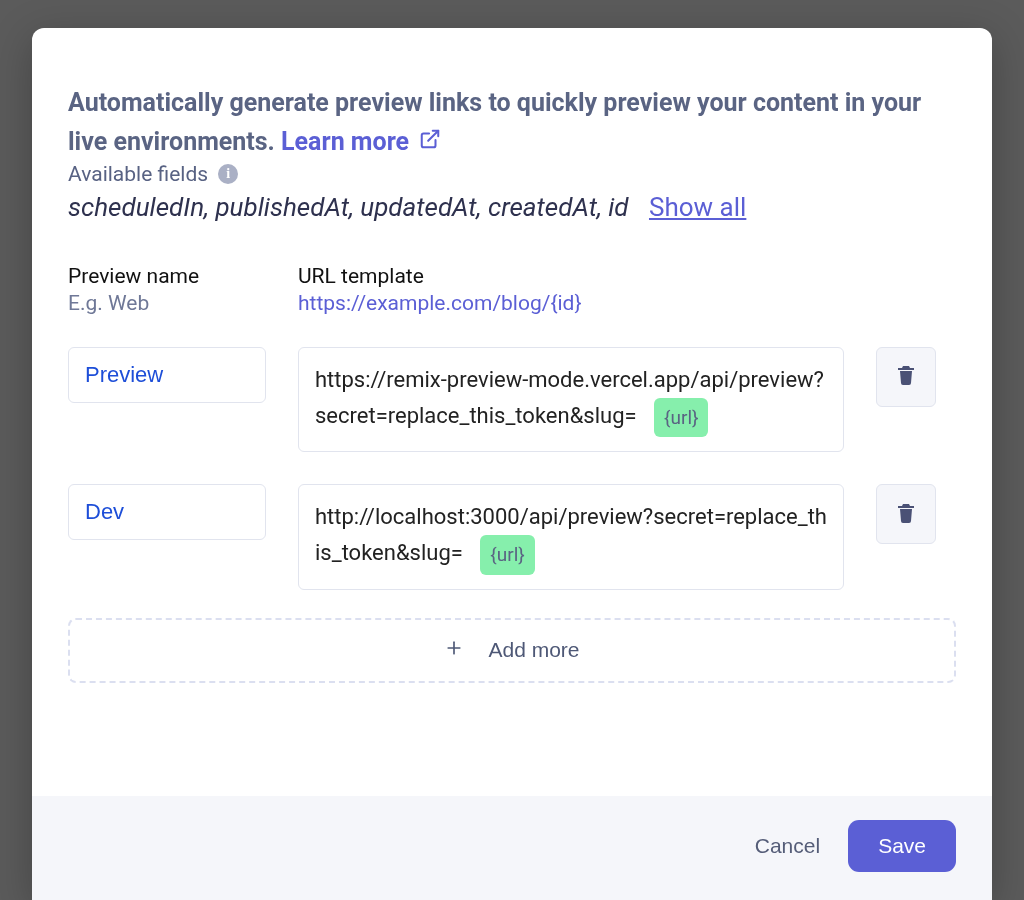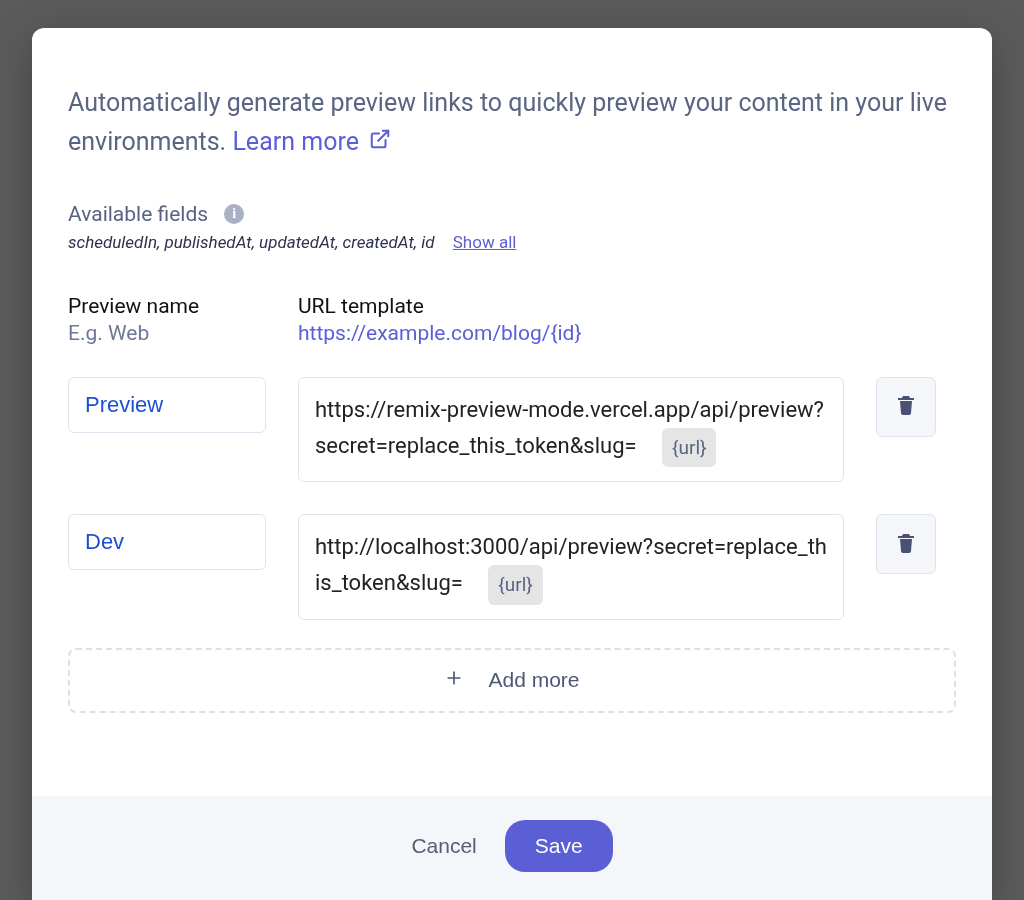--- a/index.html
+++ b/index.html
@@ -24,43 +24,43 @@
   .modal-body {
     padding: 56px 36px 36px;
     flex: 1;
     overflow: hidden;
   }
 
   .description {
     font-size: 25px;
     line-height: 1.55;
     color: #5a6483;
-    margin-bottom: 40px;
+    font-weight: bold;
   }
   .description a {
     color: #5b5fd5;
     text-decoration: none;
   }
   .ext-icon { display: inline-block; vertical-align: baseline; margin-left: 4px; }
 
   .fields-label {
-    display: flex; align-items: center; gap: 16px;
+    display: flex; align-items: center; gap: 10px;
     font-size: 21px; color: #586283;
     margin-bottom: 6px;
   }
   .info-badge {
     display: inline-flex; align-items: center; justify-content: center;
     width: 20px; height: 20px; border-radius: 50%;
     background: #aab0c5; color: #fff; font-size: 14px; font-weight: 600;
     font-style: normal;
     font-family: Georgia, serif;
   }
 
   .fields-list {
-    font-size: 17px; color: #2e314e; font-style: italic;
+    font-size: 26px; color: #2e314e; font-style: italic;
     margin-bottom: 42px;
   }
   .fields-list .showall {
     font-style: normal; color: #5b5fd5; margin-left: 14px;
   }
 
   .grid {
     display: grid;
     grid-template-columns: 198px 1fr 80px;
     column-gap: 18px;
@@ -87,26 +87,26 @@
     border: 1px solid #e1e4ee;
     border-radius: 6px;
     padding: 14px 16px;
     font-size: 22px;
     color: #222;
     line-height: 1.65;
     word-break: break-all;
   }
   .chip {
     display: inline-block;
-    background: #e5e5e5;
+    background: #86efac;
     border-radius: 6px;
     padding: 4px 10px;
     font-size: 19px;
     color: #5a6483;
-    margin-left: 20px;
+    margin-left: 12px;
     vertical-align: middle;
   }
 
   .delete-btn {
     width: 60px; height: 60px;
     border: 1px solid #e1e4ee; border-radius: 6px;
     background: #f5f6fa;
     display: flex; align-items: center; justify-content: center;
     cursor: pointer;
   }
@@ -120,31 +120,31 @@
     display: flex; align-items: center; justify-content: center;
     gap: 24px;
     font-size: 21px; color: #4e5876;
     cursor: pointer;
     background: #fff;
   }
 
   .modal-footer {
     background: #f5f6fa;
     padding: 24px 36px 28px;
-    display: flex; justify-content: center; gap: 28px;
+    display: flex; justify-content: flex-end; gap: 28px;
     align-items: center;
   }
   .btn-cancel {
     font-size: 21px; color: #555d78; cursor: pointer;
     background: none; border: none;
   }
   .btn-save {
     background: #5b5fd5; color: #fff;
     font-size: 21px; font-weight: 500;
-    padding: 14px 30px; border: none; border-radius: 20px;
+    padding: 14px 30px; border: none; border-radius: 11px;
     cursor: pointer;
   }
 </style>
 </head>
 <body>
 
 <div class="modal">
   <div class="modal-body">
 
     <p class="description">

